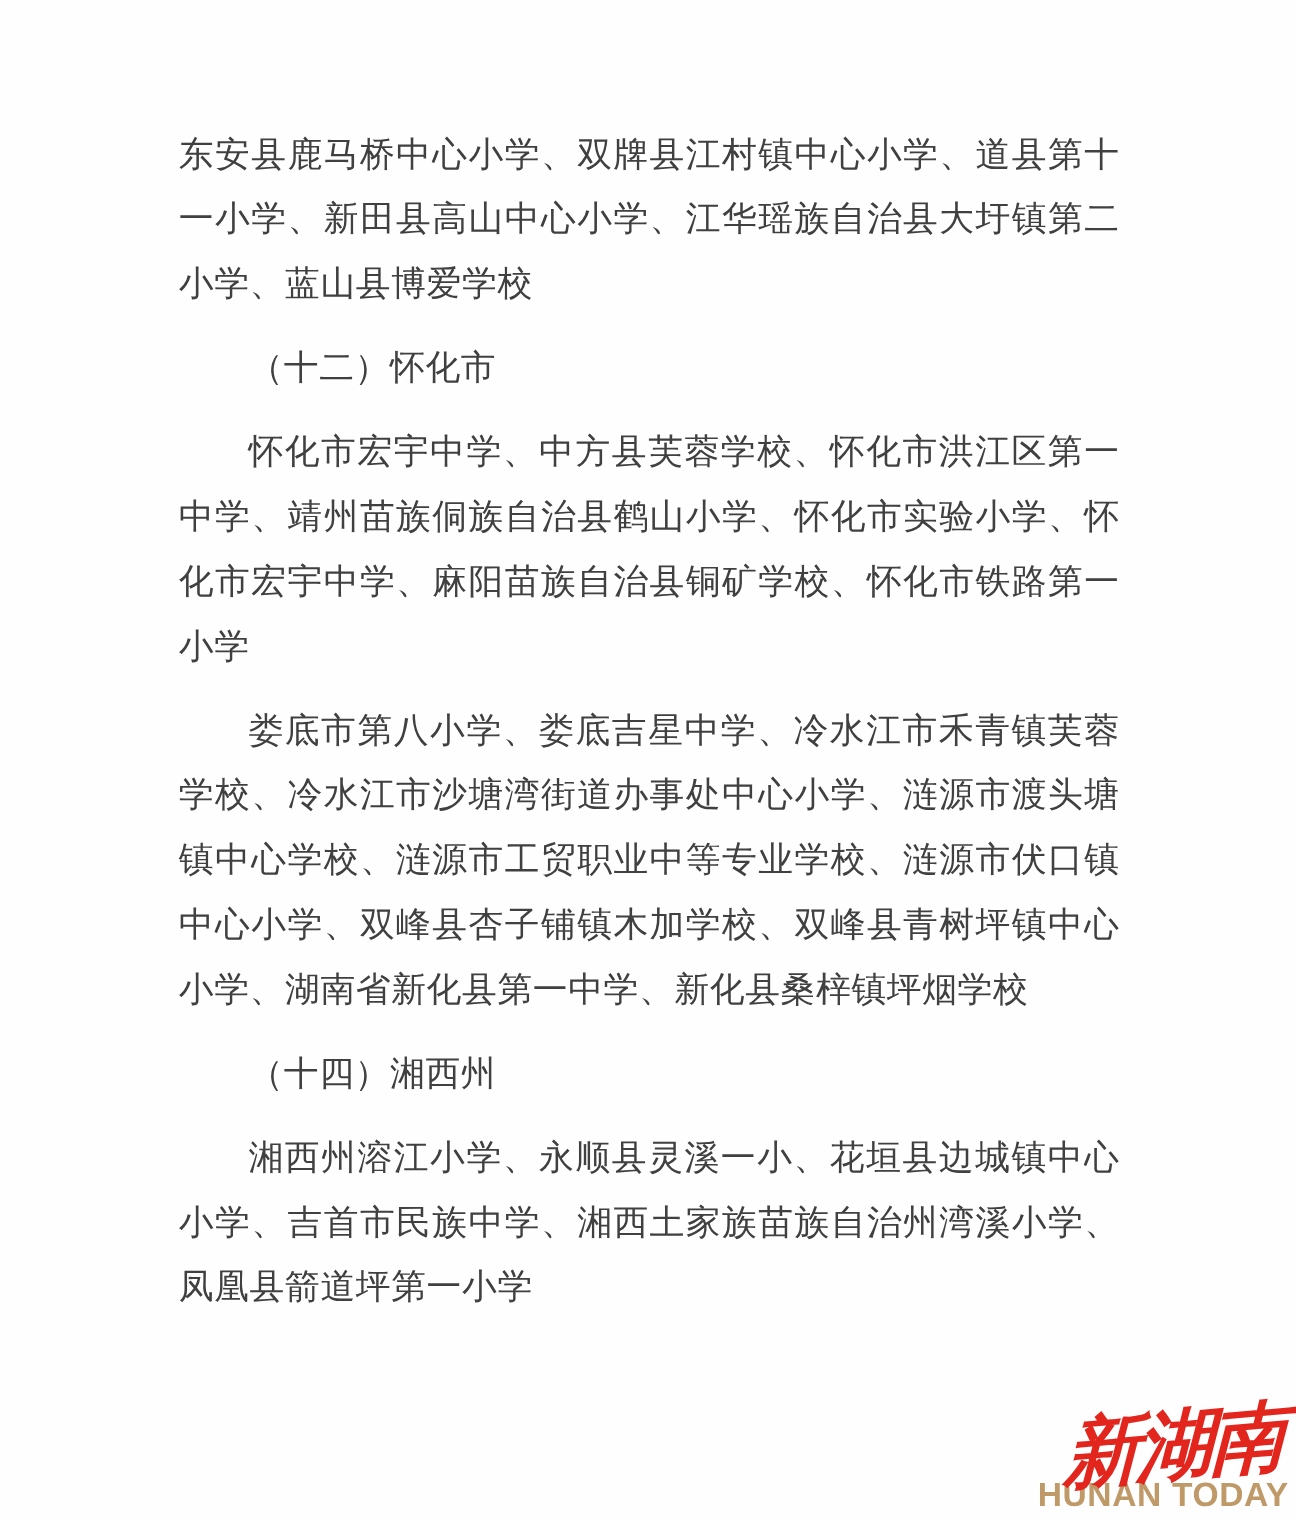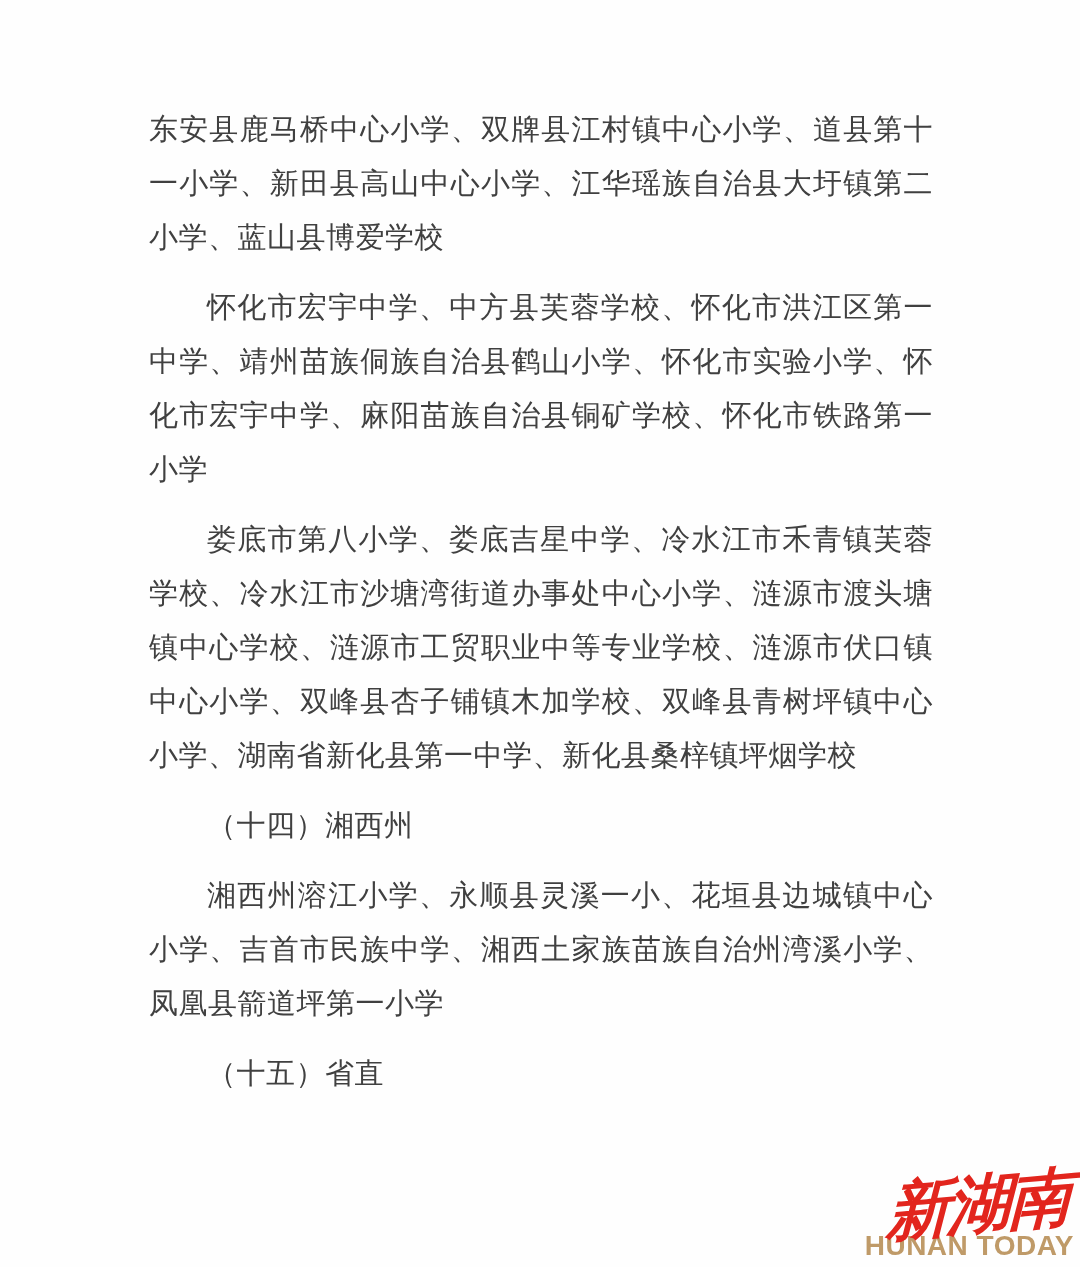--- a/index.html
+++ b/index.html
@@ -74,25 +74,25 @@
   }
 </style>
 </head>
 <body style="background: rgb(254, 254, 254);">
 
 <div class="page">
 
   <div class="doc-body" id="doc-body" style="color: rgb(64, 64, 64);">
 
   <p class="continuation">东安县鹿马桥中心小学、双牌县江村镇中心小学、道县第十一小学、新田县高山中心小学、江华瑶族自治县大圩镇第二小学、蓝山县博爱学校</p>
+      <p class="heading">（十二）怀化市</p>
       <p class="paragraph">怀化市宏宇中学、中方县芙蓉学校、怀化市洪江区第一中学、靖州苗族侗族自治县鹤山小学、怀化市实验小学、怀化市宏宇中学、麻阳苗族自治县铜矿学校、怀化市铁路第一小学</p>
       <p class="paragraph">娄底市第八小学、娄底吉星中学、冷水江市禾青镇芙蓉学校、冷水江市沙塘湾街道办事处中心小学、涟源市渡头塘镇中心学校、涟源市工贸职业中等专业学校、涟源市伏口镇中心小学、双峰县杏子铺镇木加学校、双峰县青树坪镇中心小学、湖南省新化县第一中学、新化县桑梓镇坪烟学校</p>
       <p class="heading">（十四）湘西州</p>
       <p class="paragraph">湘西州溶江小学、永顺县灵溪一小、花垣县边城镇中心小学、吉首市民族中学、湘西土家族苗族自治州湾溪小学、凤凰县箭道坪第一小学</p>
-      <p class="heading">（十五）省直</p>
     </div>
 
   <div class="press-logo">
     <div class="logo-cn" style="color: rgb(226, 37, 29);">新湖南</div>
     <div class="logo-en" style="color: rgb(191, 154, 104);">HUNAN TODAY</div>
   </div>
 
 </div>
 
 </body></html>

